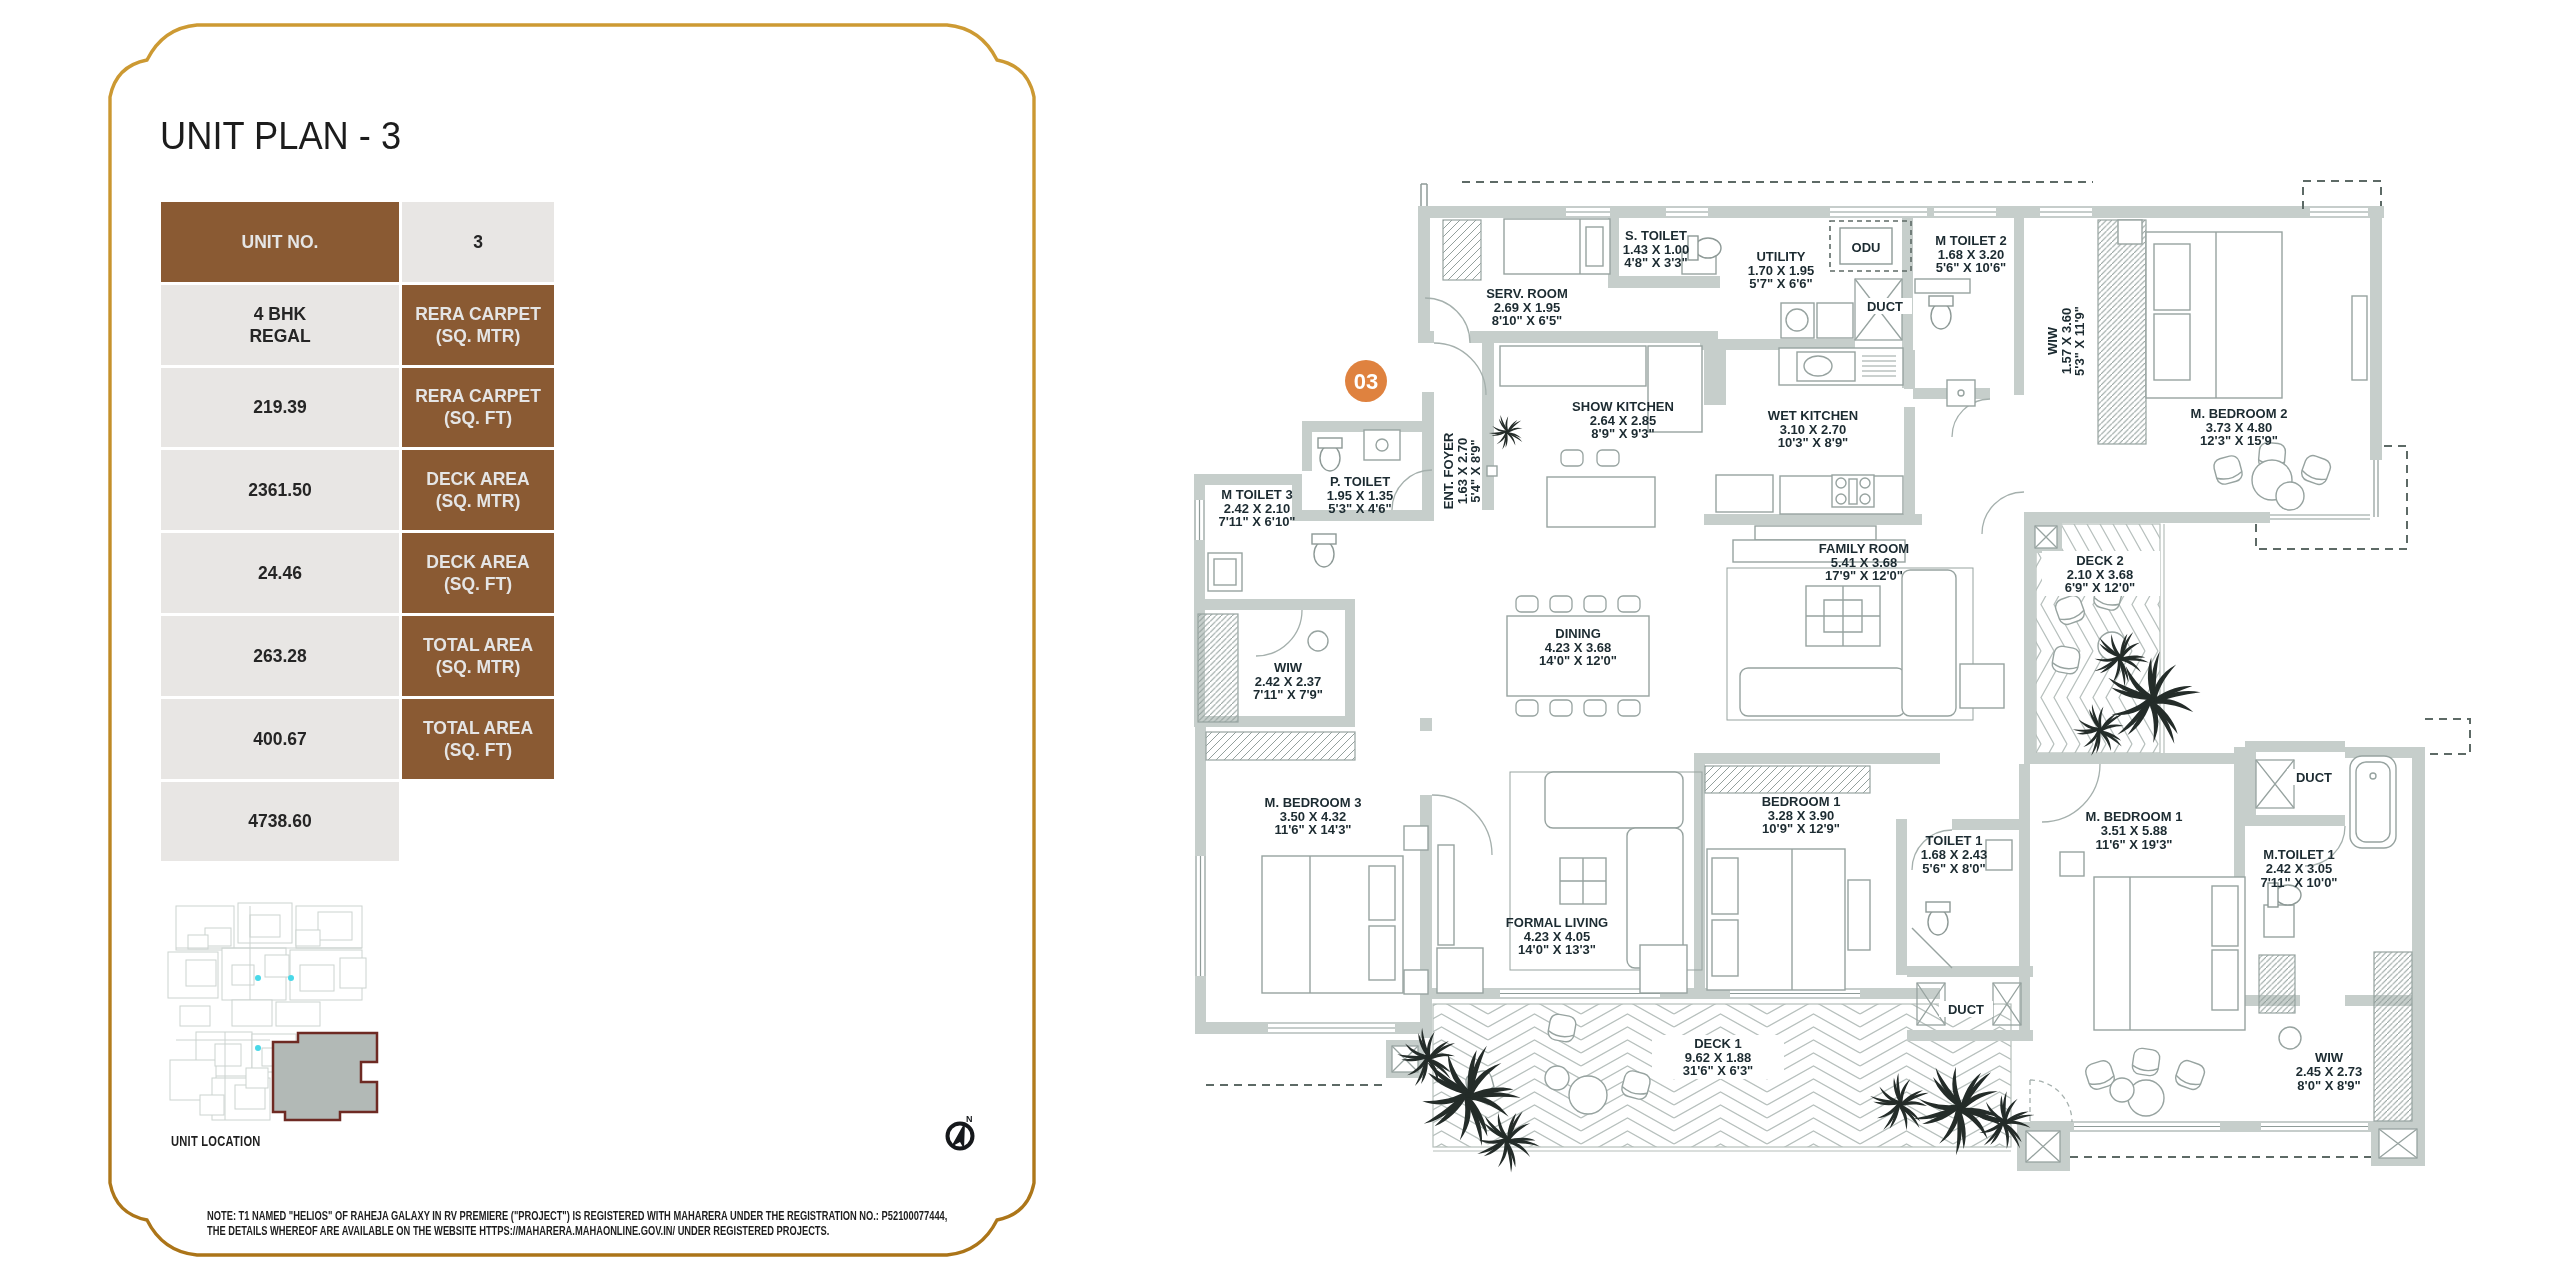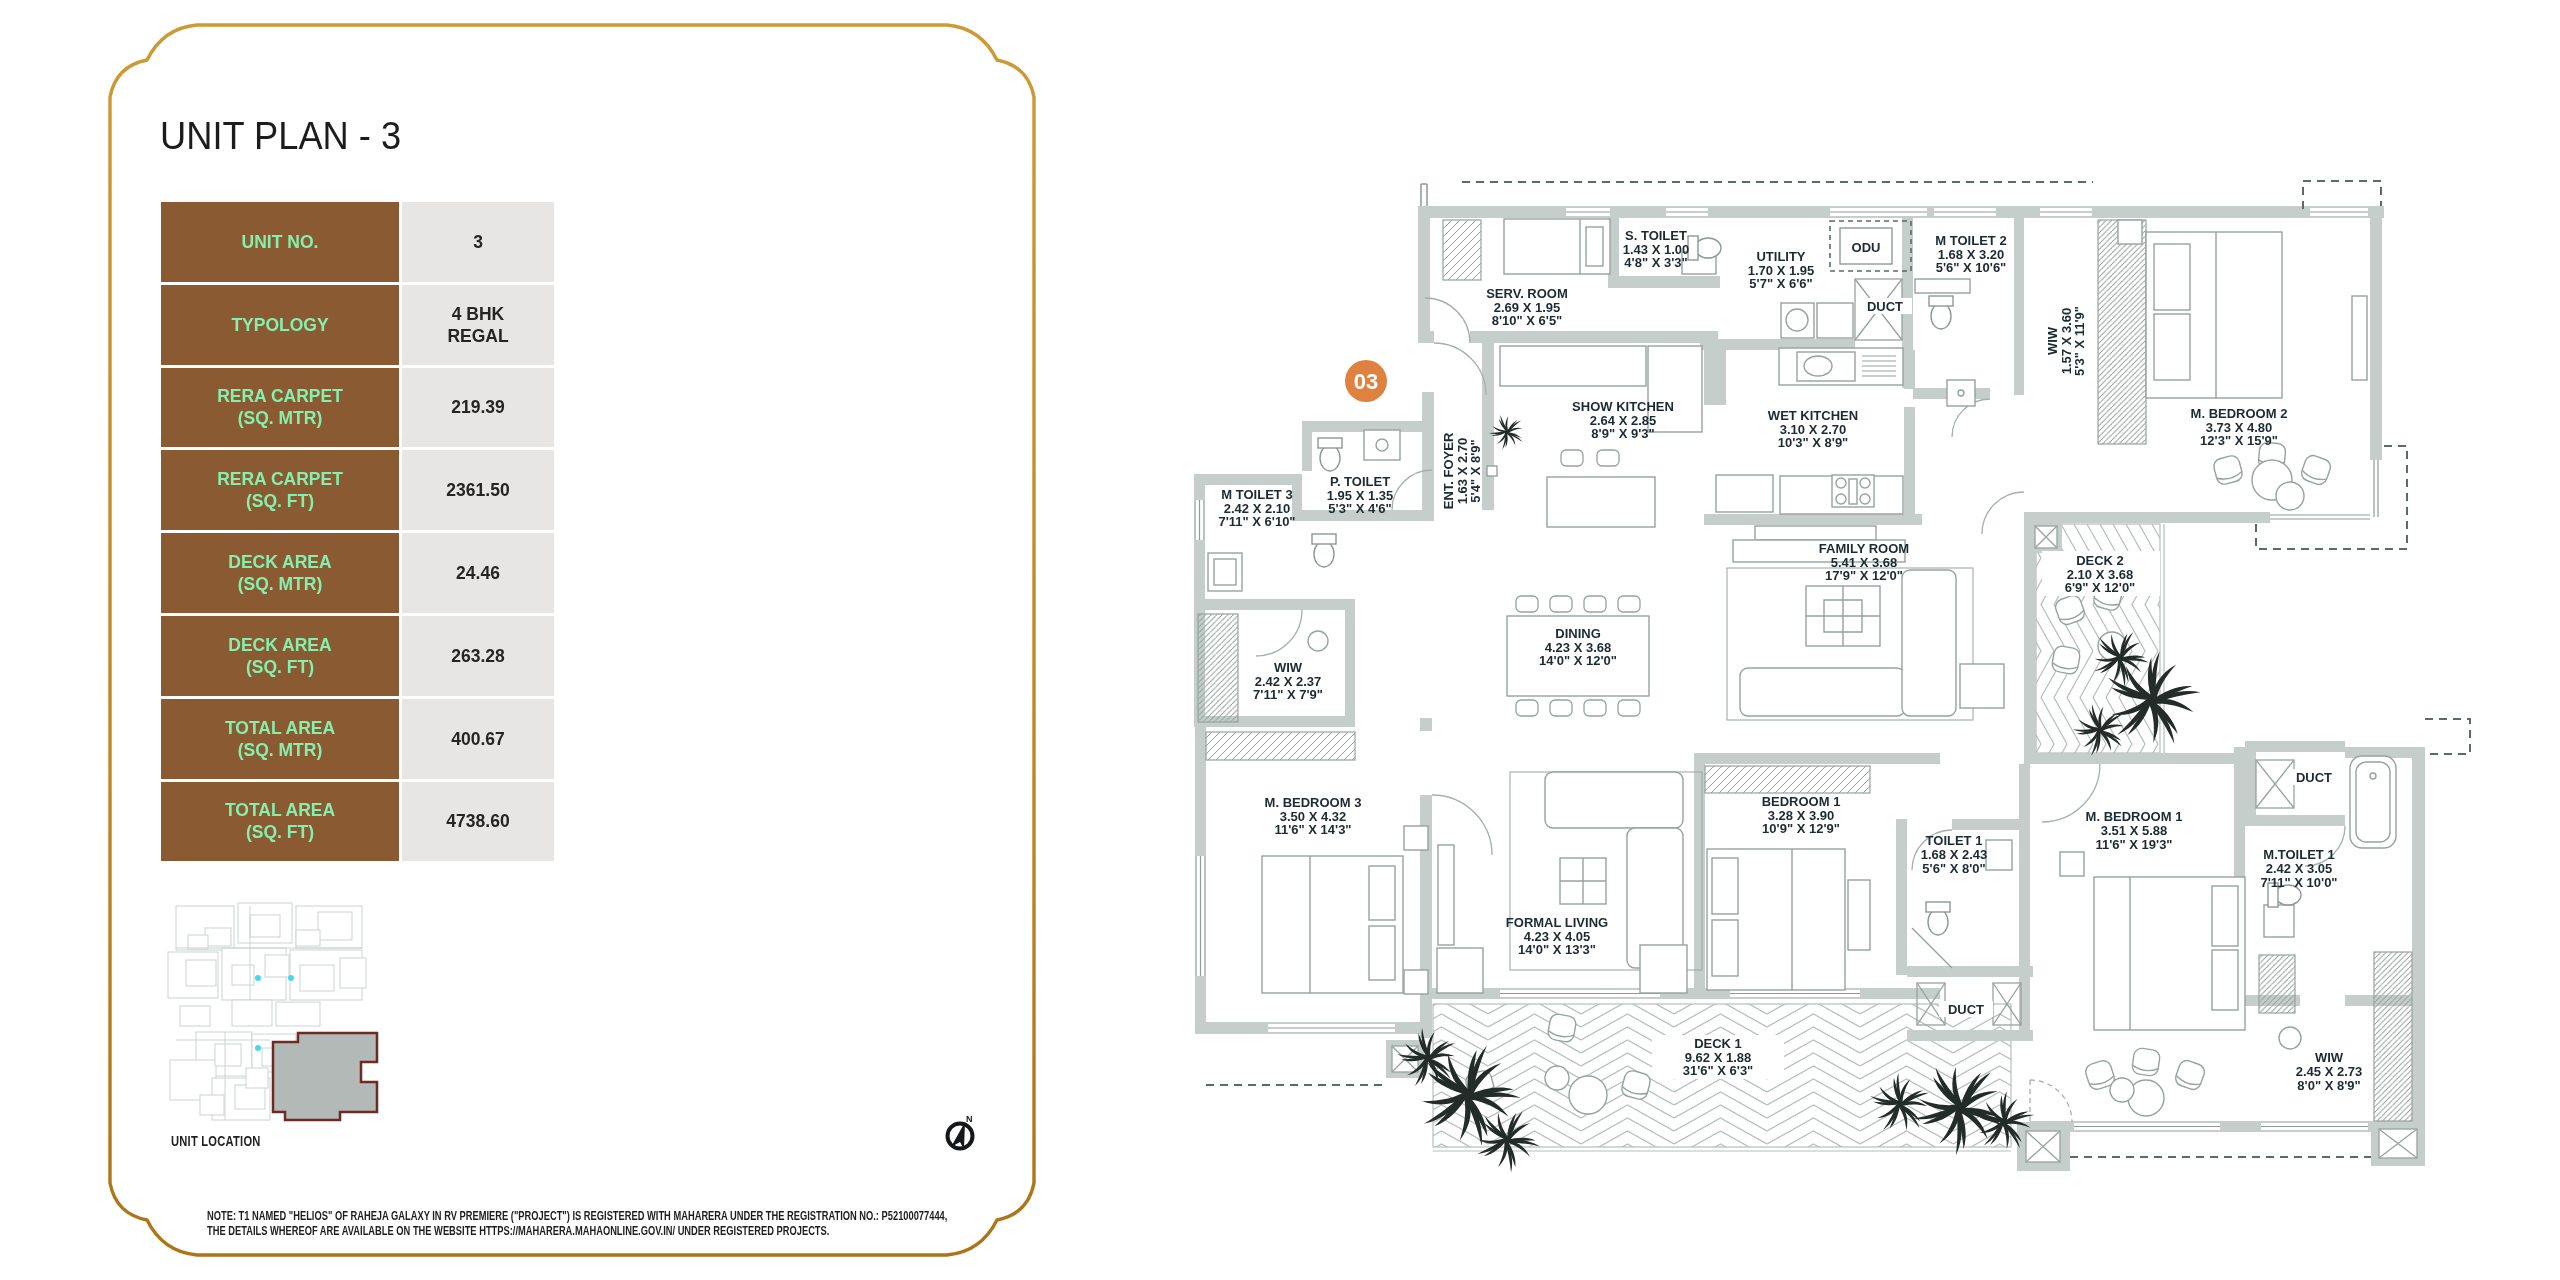--- a/index.html
+++ b/index.html
@@ -1,19 +1,19 @@
 <!DOCTYPE html>
 <html><head>
 <meta charset="utf-8">
 <style>
 html,body{margin:0;padding:0;width:2560px;height:1280px;background:#ffffff;overflow:hidden;font-family:"Liberation Sans",sans-serif;}
 .abs{position:absolute;}
 #title{left:160px;top:114px;font-size:39px;font-weight:normal;letter-spacing:0px;color:#1c1c1c;transform:scaleX(0.93);transform-origin:left top;}
 #tbl{left:161px;top:202px;display:grid;grid-template-columns:238px 152px;grid-auto-rows:79.8px;row-gap:3px;column-gap:3px;}
-.lc{background:#8a5a33;color:#86efac;display:flex;align-items:center;justify-content:center;text-align:center;font-weight:bold;font-size:17.5px;line-height:22px;}
+.lc{background:#8a5a33;color:#e5e5e5;display:flex;align-items:center;justify-content:center;text-align:center;font-weight:bold;font-size:17.5px;line-height:22px;}
 .vc{background:#e8e6e4;color:#252525;display:flex;align-items:center;justify-content:center;text-align:center;font-weight:bold;font-size:17.5px;line-height:22px;}
 #unitloc{left:171px;top:1133px;font-size:14.5px;font-weight:bold;color:#1f1f1f;letter-spacing:0.3px;transform:scaleX(0.77);transform-origin:left top;}
 #note{left:207px;top:1209px;font-size:12.6px;line-height:15px;font-weight:bold;color:#1d1d1d;white-space:nowrap;transform:scaleX(0.74);transform-origin:left top;}
 </style>
 </head>
 <body>
 <svg class="abs" style="left:0;top:0" width="2560" height="1280" viewBox="0 0 2560 1280">
 <defs>
 <linearGradient id="gold" x1="0" y1="0" x2="0" y2="1">
 <stop offset="0" stop-color="#cd9a33"></stop>
@@ -587,21 +587,20 @@
         </g>
 </g>
 
 </g>
 
 </svg>
 <div class="abs" id="title">UNIT PLAN - 3</div>
 <div class="abs" id="tbl">
 <div class="lc">UNIT NO.</div>
     <div class="vc">3</div>
-<div class="lc">TYPOLOGY</div>
     <div class="vc">4 BHK<br>REGAL</div>
 <div class="lc">RERA CARPET<br>(SQ. MTR)</div>
     <div class="vc">219.39</div>
 <div class="lc">RERA CARPET<br>(SQ. FT)</div>
     <div class="vc">2361.50</div>
 <div class="lc">DECK AREA<br>(SQ. MTR)</div>
     <div class="vc">24.46</div>
 <div class="lc">DECK AREA<br>(SQ. FT)</div>
     <div class="vc">263.28</div>
 <div class="lc">TOTAL AREA<br>(SQ. MTR)</div>

